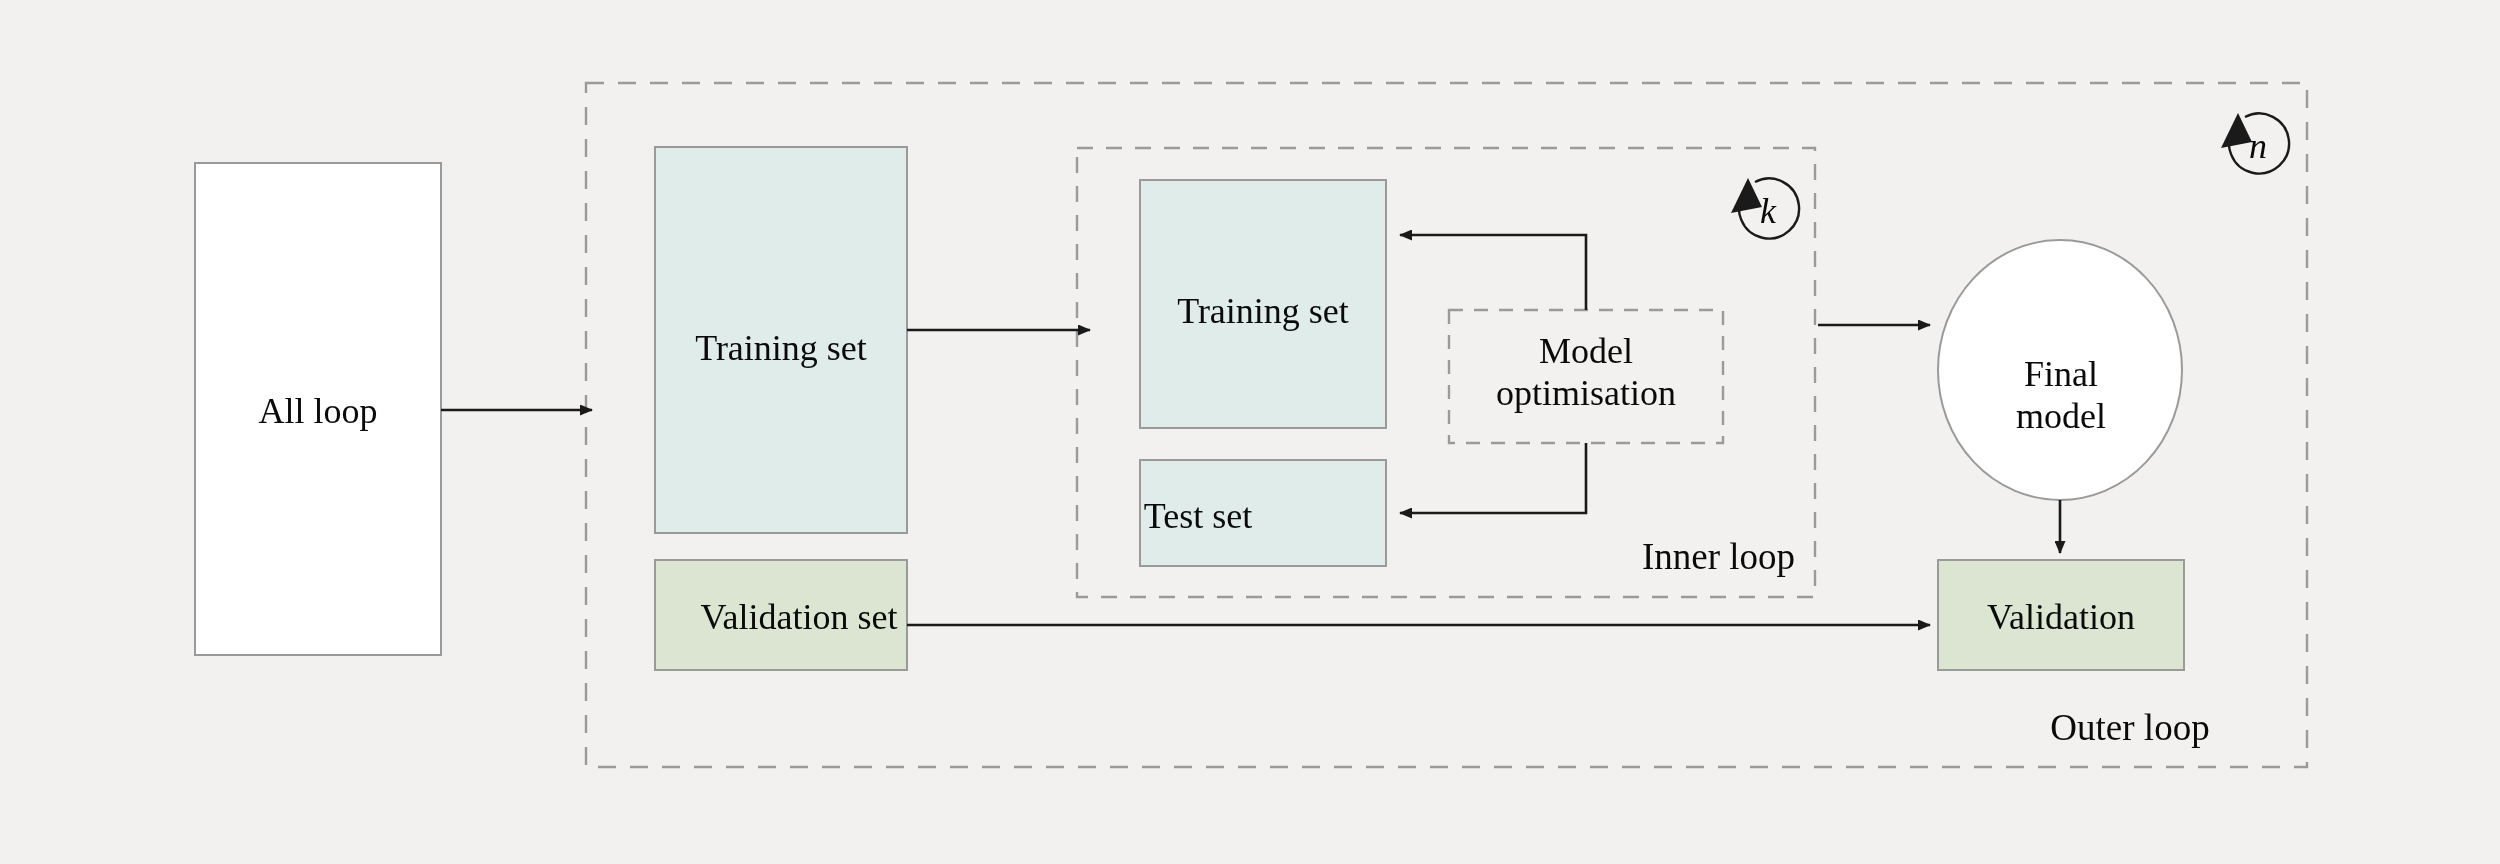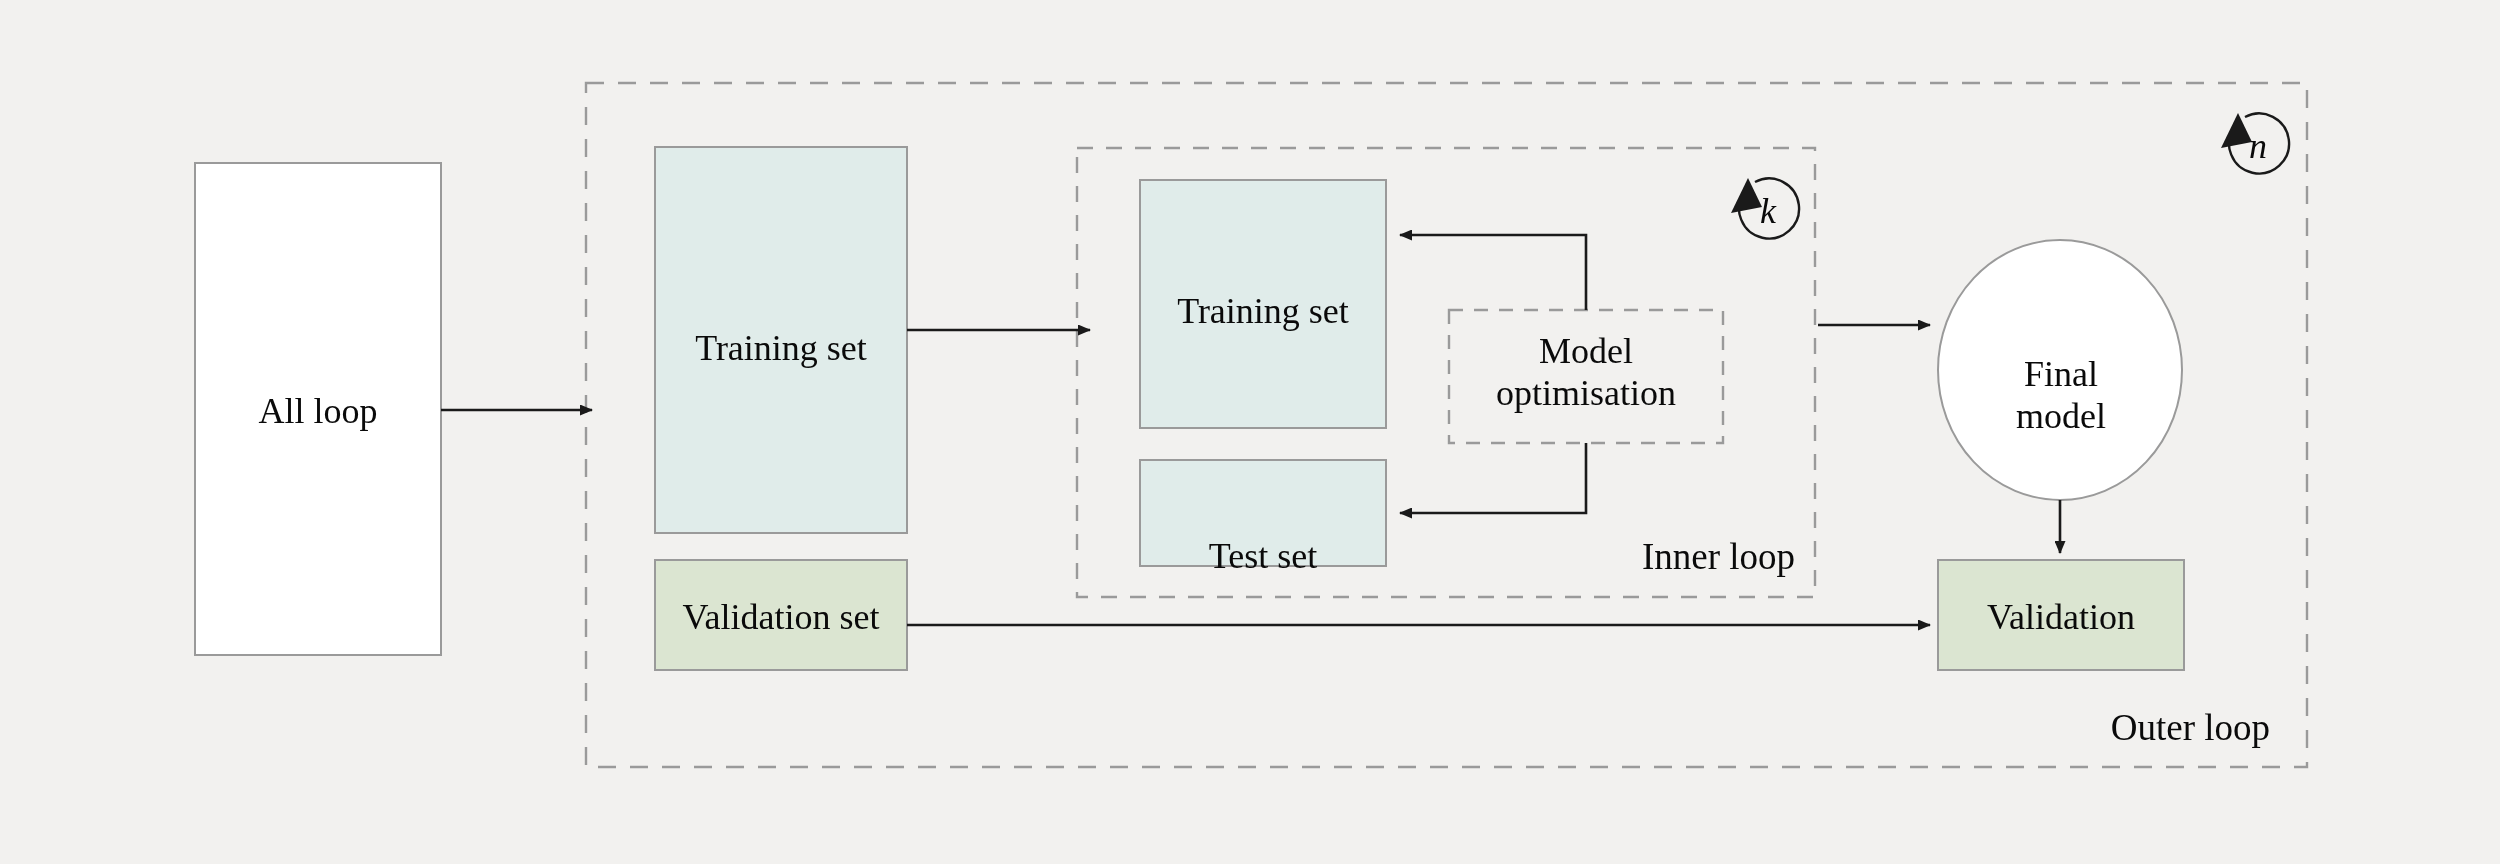--- a/index.html
+++ b/index.html
@@ -105,35 +105,35 @@
       <path d="M2245,117
                A30,30 0 1 1 2234,127" fill="none" stroke="#1a1a1a" stroke-width="2.4"></path>
       <path d="M2238,113 L2221,148 L2252,142 Z" fill="#1a1a1a"></path>
     </g>
   </svg>
 
   <div class="node-label lbl-36" style="left:195px; top:390px; width:246px;">All loop</div>
 
   <div class="node-label lbl-36" style="left:655px; top:327px; width:252px;">Training set</div>
 
-  <div class="node-label lbl-36" style="left:655px; top:596px; width:252px;">Validation set</div>
+  <div class="node-label lbl-36" style="left:655px; top:596px; width:252px;padding-left:18px;">Validation set</div>
 
   <div class="node-label lbl-36" style="left:1140px; top:290px; width:246px;">Training set</div>
 
-  <div class="node-label lbl-36" style="left:1140px; top:495px; width:246px;margin-top:40px;">Test set</div>
+  <div class="node-label lbl-36" style="left:1075px; top:495px; width:246px;">Test set</div>
 
   <div class="node-label lbl-36" style="left:1449px; top:330px; width:274px;">Model
 optimisation</div>
 
   <div class="node-label lbl-36" style="left:1938px; top:310px; width:246px;margin-top:43px;">Final
 model</div>
 
   <div class="node-label lbl-36" style="left:1938px; top:596px; width:246px;">Validation</div>
 
   <div class="node-label lbl-37" style="left:1545px; top:535px; width:250px; text-align:right;">Inner loop</div>
 
-  <div class="node-label lbl-37" style="left:1990px; top:706px; width:280px; text-align:right;">Outer loop</div>
+  <div class="node-label lbl-37" style="left:1990px; top:706px; width:280px; text-align:center;">Outer loop</div>
 
   <div class="loop-letter" style="left:1750px; top:190px; width:36px;">k</div>
 
   <div class="loop-letter" style="left:2240px; top:125px; width:36px;">n</div>
 
 </div>
 
 </body></html>

